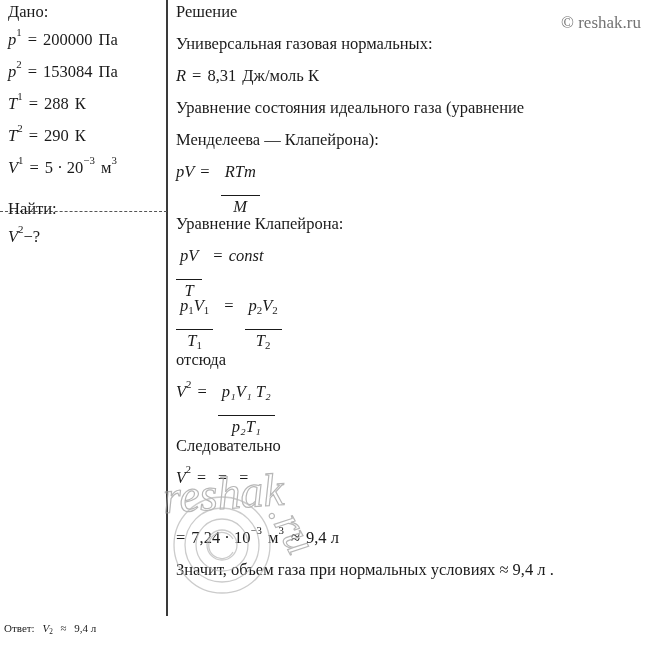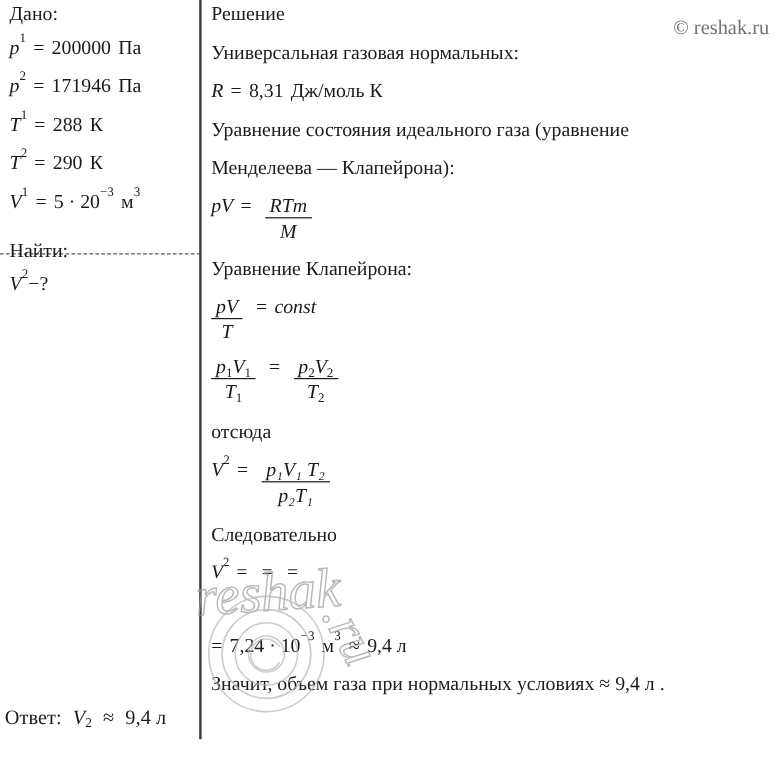--- a/index.html
+++ b/index.html
@@ -44,22 +44,22 @@
   }
   .col-solution {
     position: absolute;
     left: 176px;
     top: 4px;
     width: 468px;
   }
   .answer-line {
     position: absolute;
     left: 4px;
-    top: 588px;
-    font-size: 17px;
+    top: 622px;
+    font-size: 11px;
     white-space: nowrap;
   }
 
   
   .row {
     font-size: 16.5px;
     line-height: 1;
     white-space: nowrap;
     margin-bottom: 0;
   }
@@ -88,21 +88,21 @@
     display: inline-flex;
     flex-direction: column;
     align-items: center;
     vertical-align: middle;
     line-height: 1.05;
     margin: 0 5px;
     position: relative;
     top: -1px;
   }
   .frac > .num {
-    padding: 0 4px 1px 4px;
+    padding: 0 4px 15px 4px;
     border-bottom: 1.5px solid #1a1a1a;
     white-space: nowrap;
   }
   .frac > .den {
     padding: 2px 4px 0 4px;
     white-space: nowrap;
   }
   .eqsign { margin: 0 6px; }
 
   
@@ -147,21 +147,21 @@
       <sub>1</sub>
     <span style="margin:0 6px">=</span>
     <span>200000</span>
     <span style="margin-left:6px">Па</span>
   </div>
 
   <div class="row given-row">
     <span class="ital">p</span>
       <sub>2</sub>
     <span style="margin:0 6px">=</span>
-    <span>171946</span>
+    <span>153084</span>
     <span style="margin-left:6px">Па</span>
   </div>
 
   <div class="row given-row">
     <span class="ital">T</span>
       <sub>1</sub>
     <span style="margin:0 6px">=</span>
     <span>288</span>
     <span style="margin-left:6px">К</span>
   </div>

